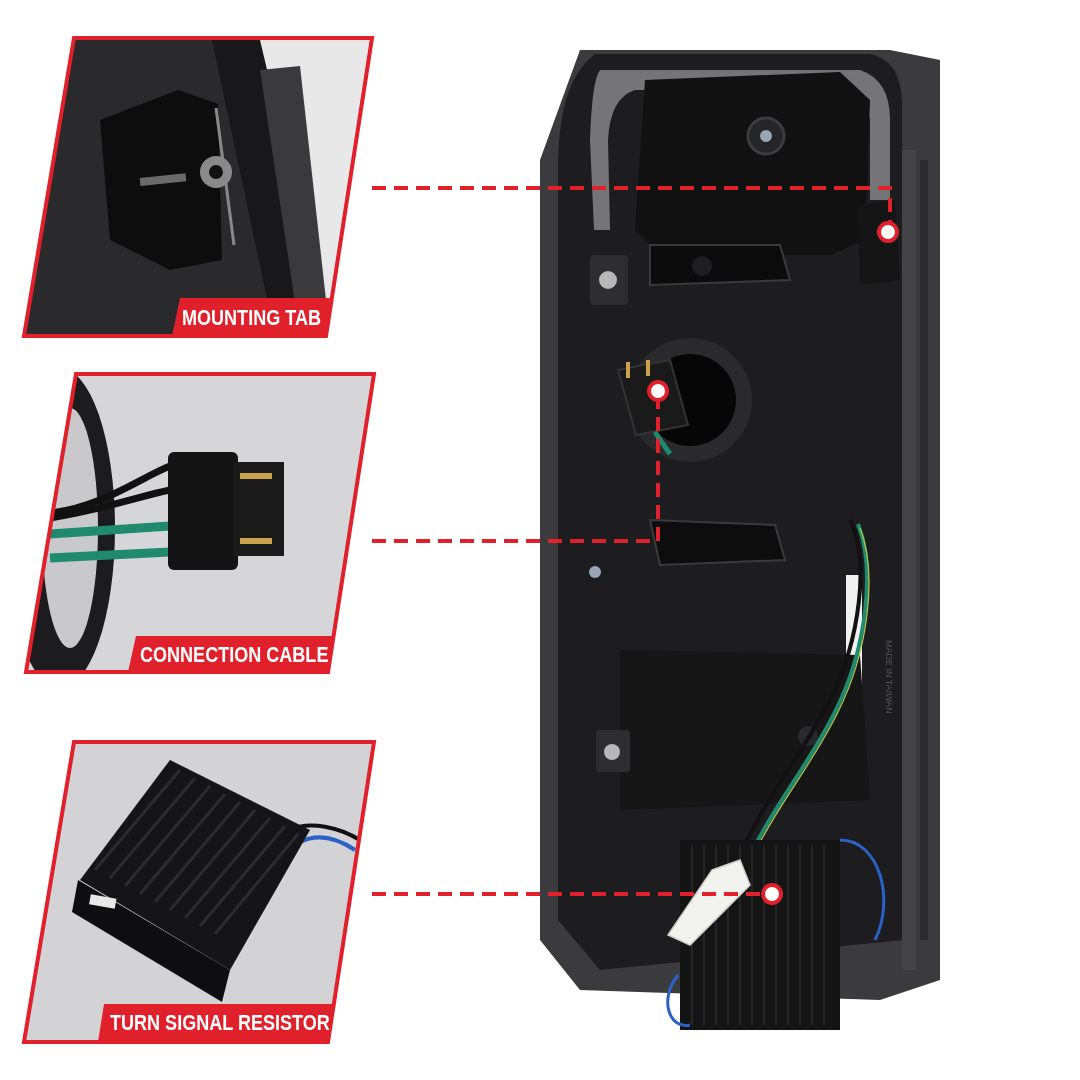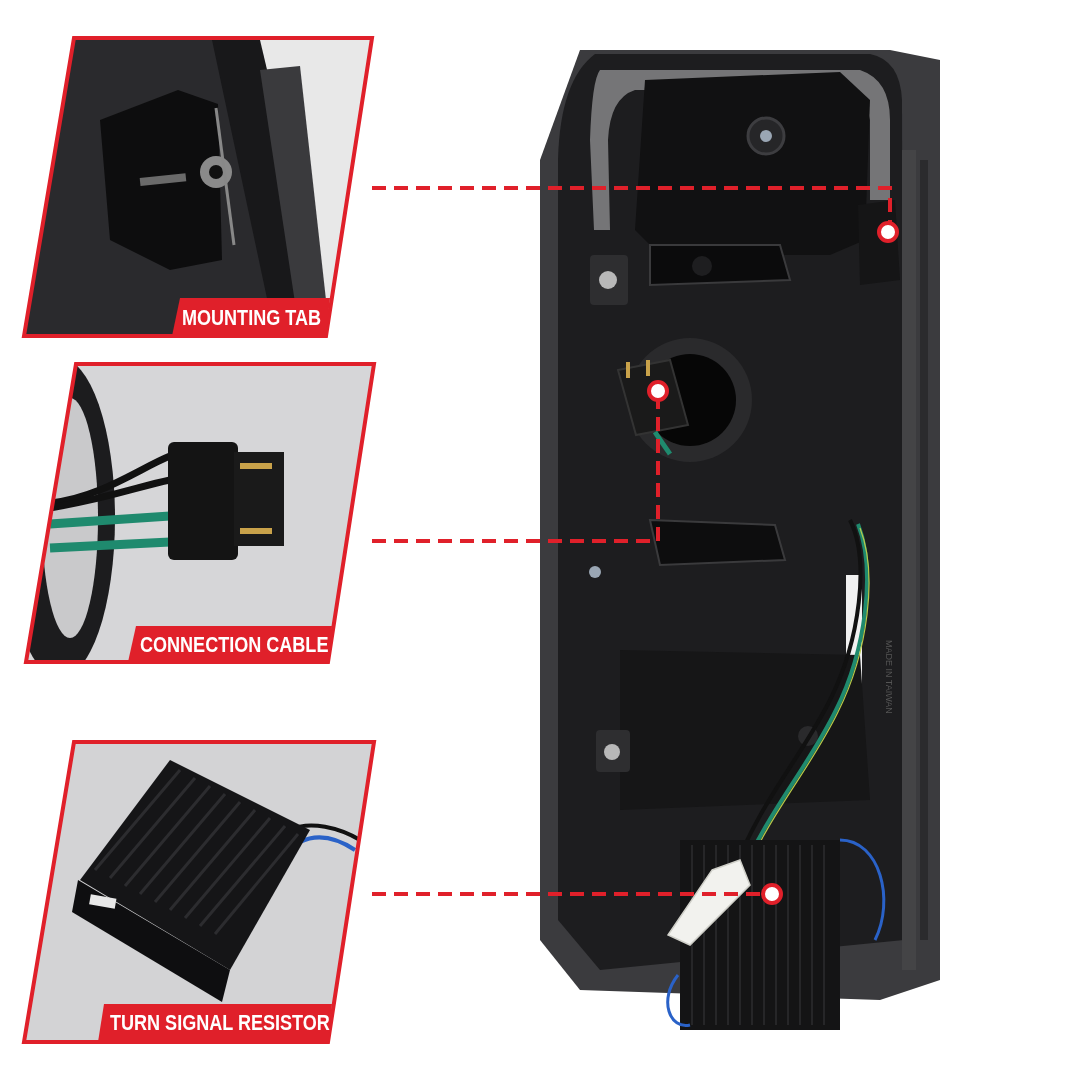--- a/index.html
+++ b/index.html
@@ -30,21 +30,21 @@
       <circle cx="216" cy="172" r="7" fill="#111"></circle>
       <rect x="140" y="176" width="46" height="8" fill="#6a6a6a" transform="rotate(-6 160 180)"></rect>
       <line x1="216" y1="108" x2="234" y2="245" stroke="#888" stroke-width="3"></line>
     </g>
     <polygon points="74,38 372,38 326,336 24,336" fill="none" stroke="#e0202a" stroke-width="4"></polygon>
     <polygon points="180,298 330,298 326,336 172,336" fill="#e0202a"></polygon>
   </svg>
   <div class="label" style="left:182px;top:305px;">Mounting Tab</div>
 </div>
 
-<div class="panel" style="top:348px;height:330px;">
+<div class="panel" style="top:358px;height:330px;">
   <svg width="400" height="330" viewBox="0 0 400 330">
     <defs>
       <clipPath id="clip2">
           <polygon points="76,16 374,16 328,314 26,314"></polygon>
         </clipPath>
     </defs>
     <g clip-path="url(#clip2)">
       <rect x="0" y="0" width="400" height="330" fill="#d6d6d8"></rect>
       <ellipse cx="60" cy="170" rx="55" ry="160" fill="#1c1c1e"></ellipse>
       <ellipse cx="70" cy="170" rx="28" ry="120" fill="#c9c9cb"></ellipse>

